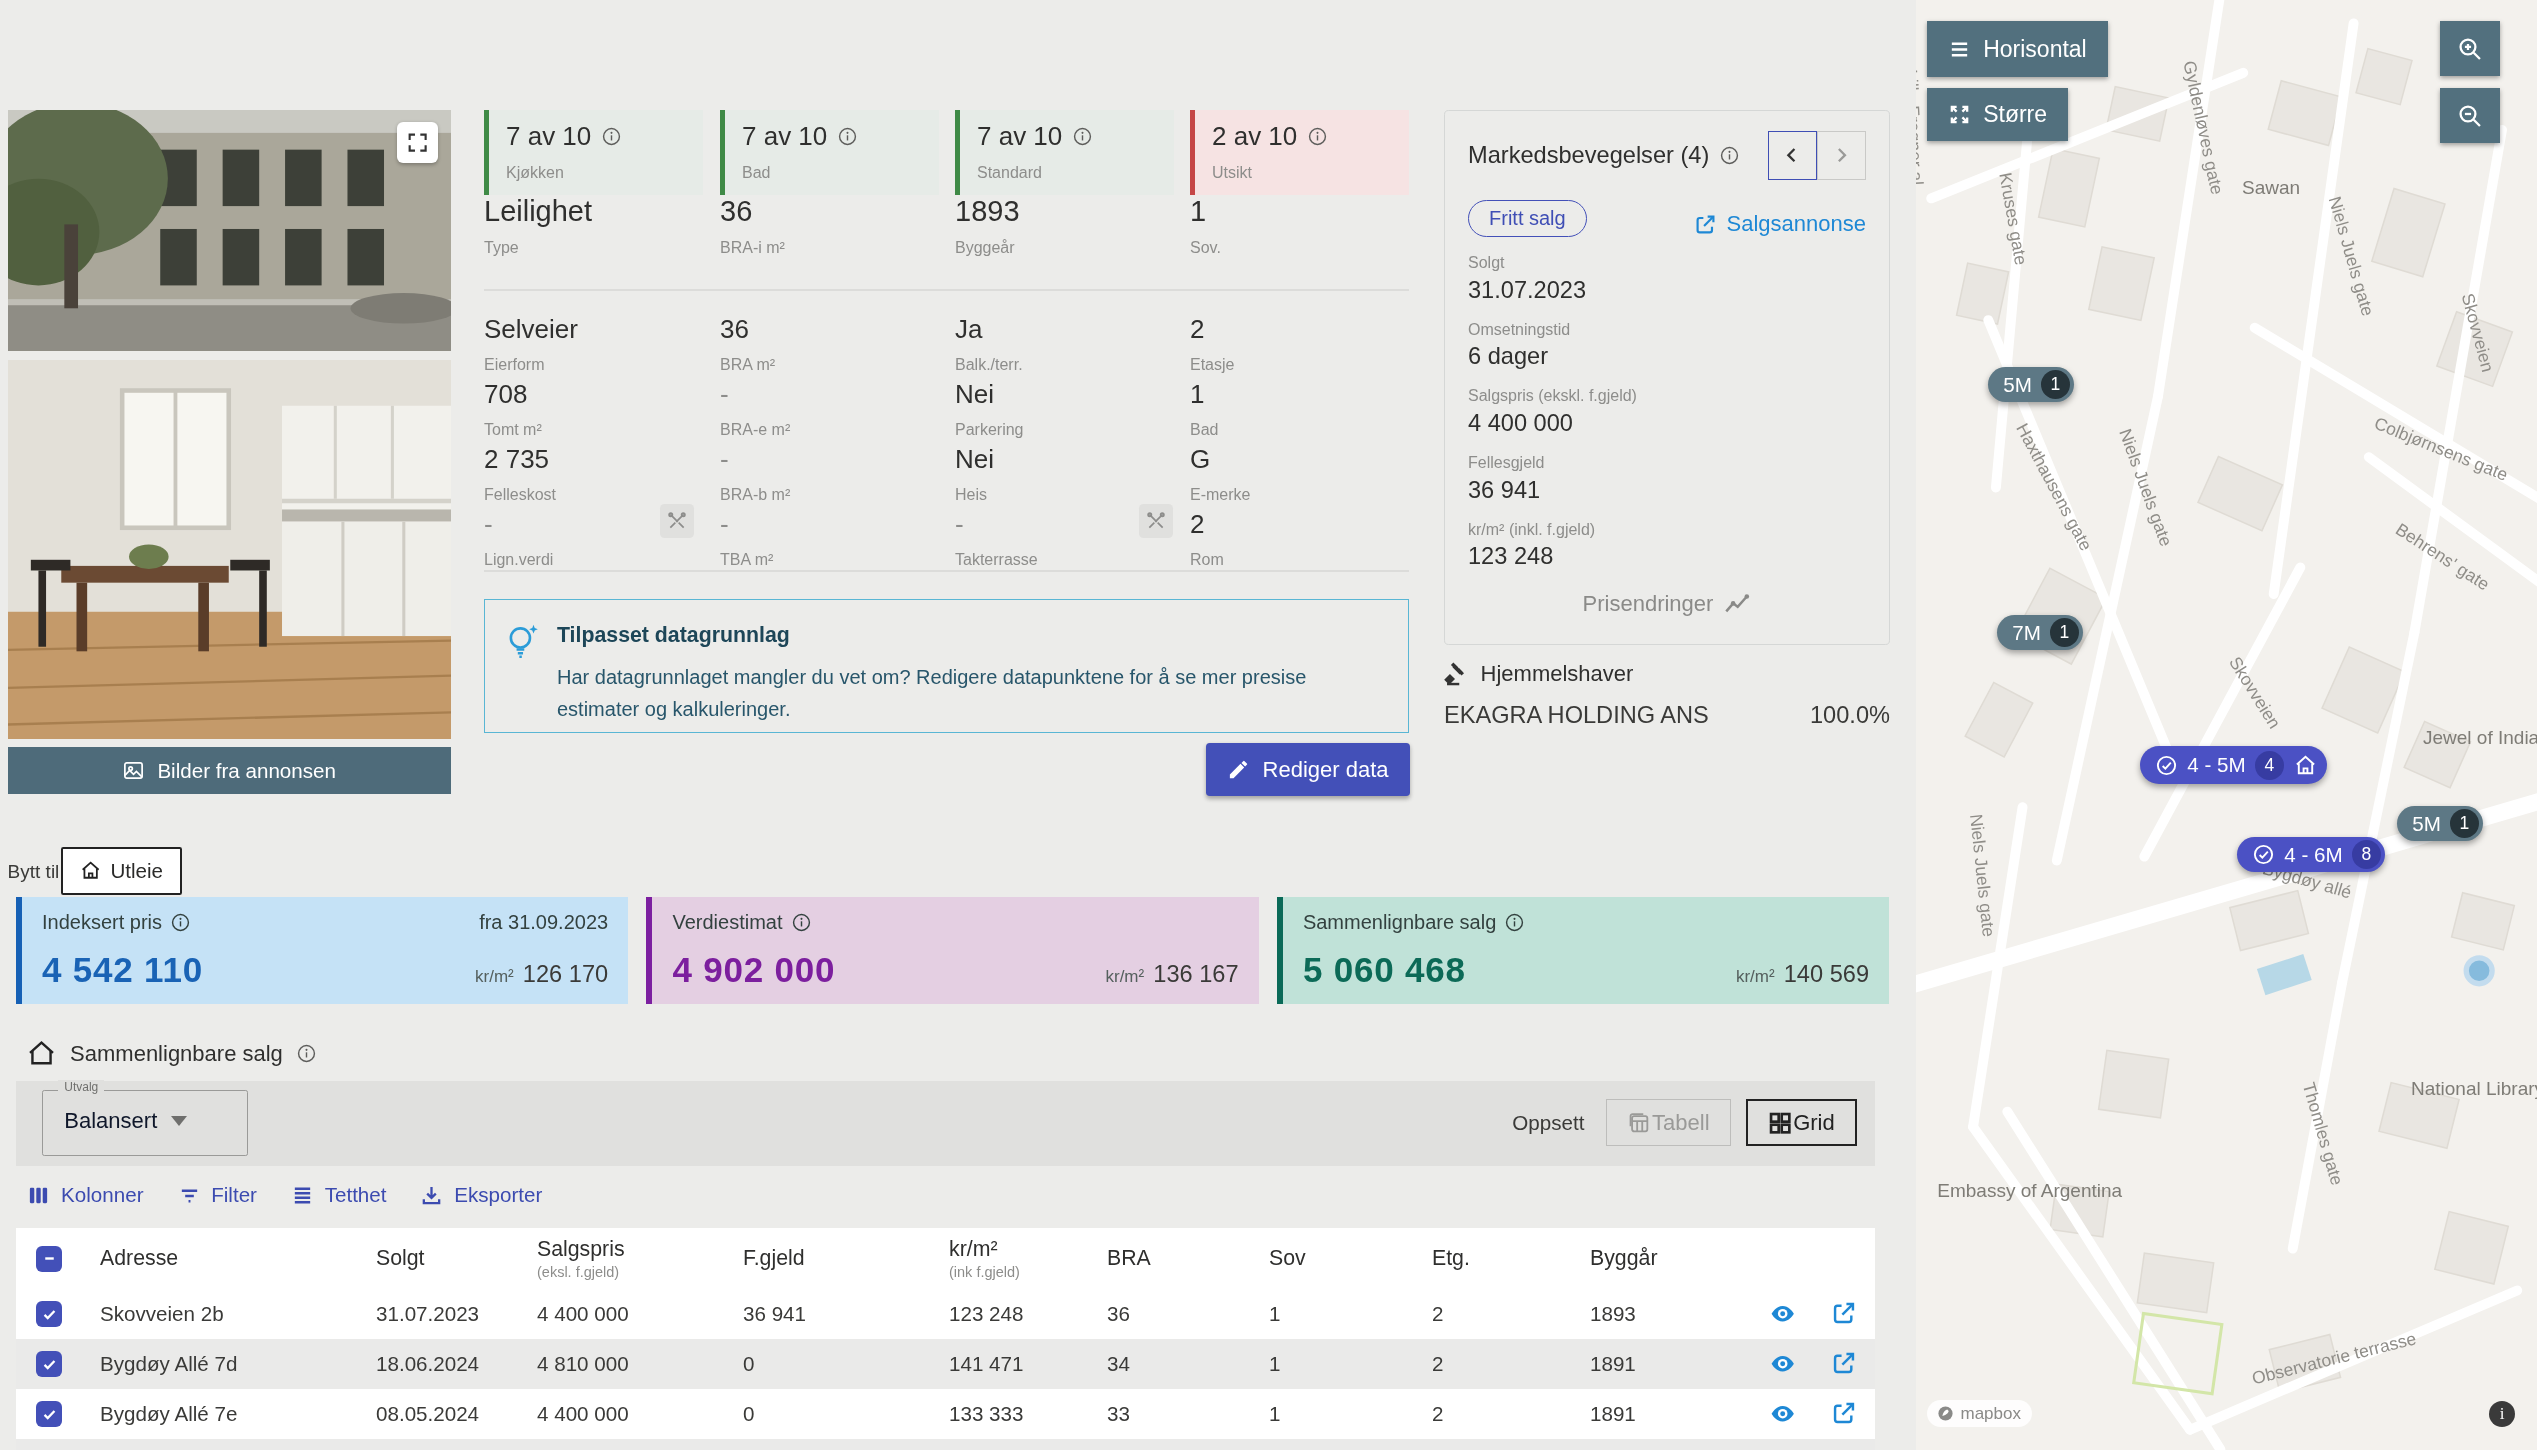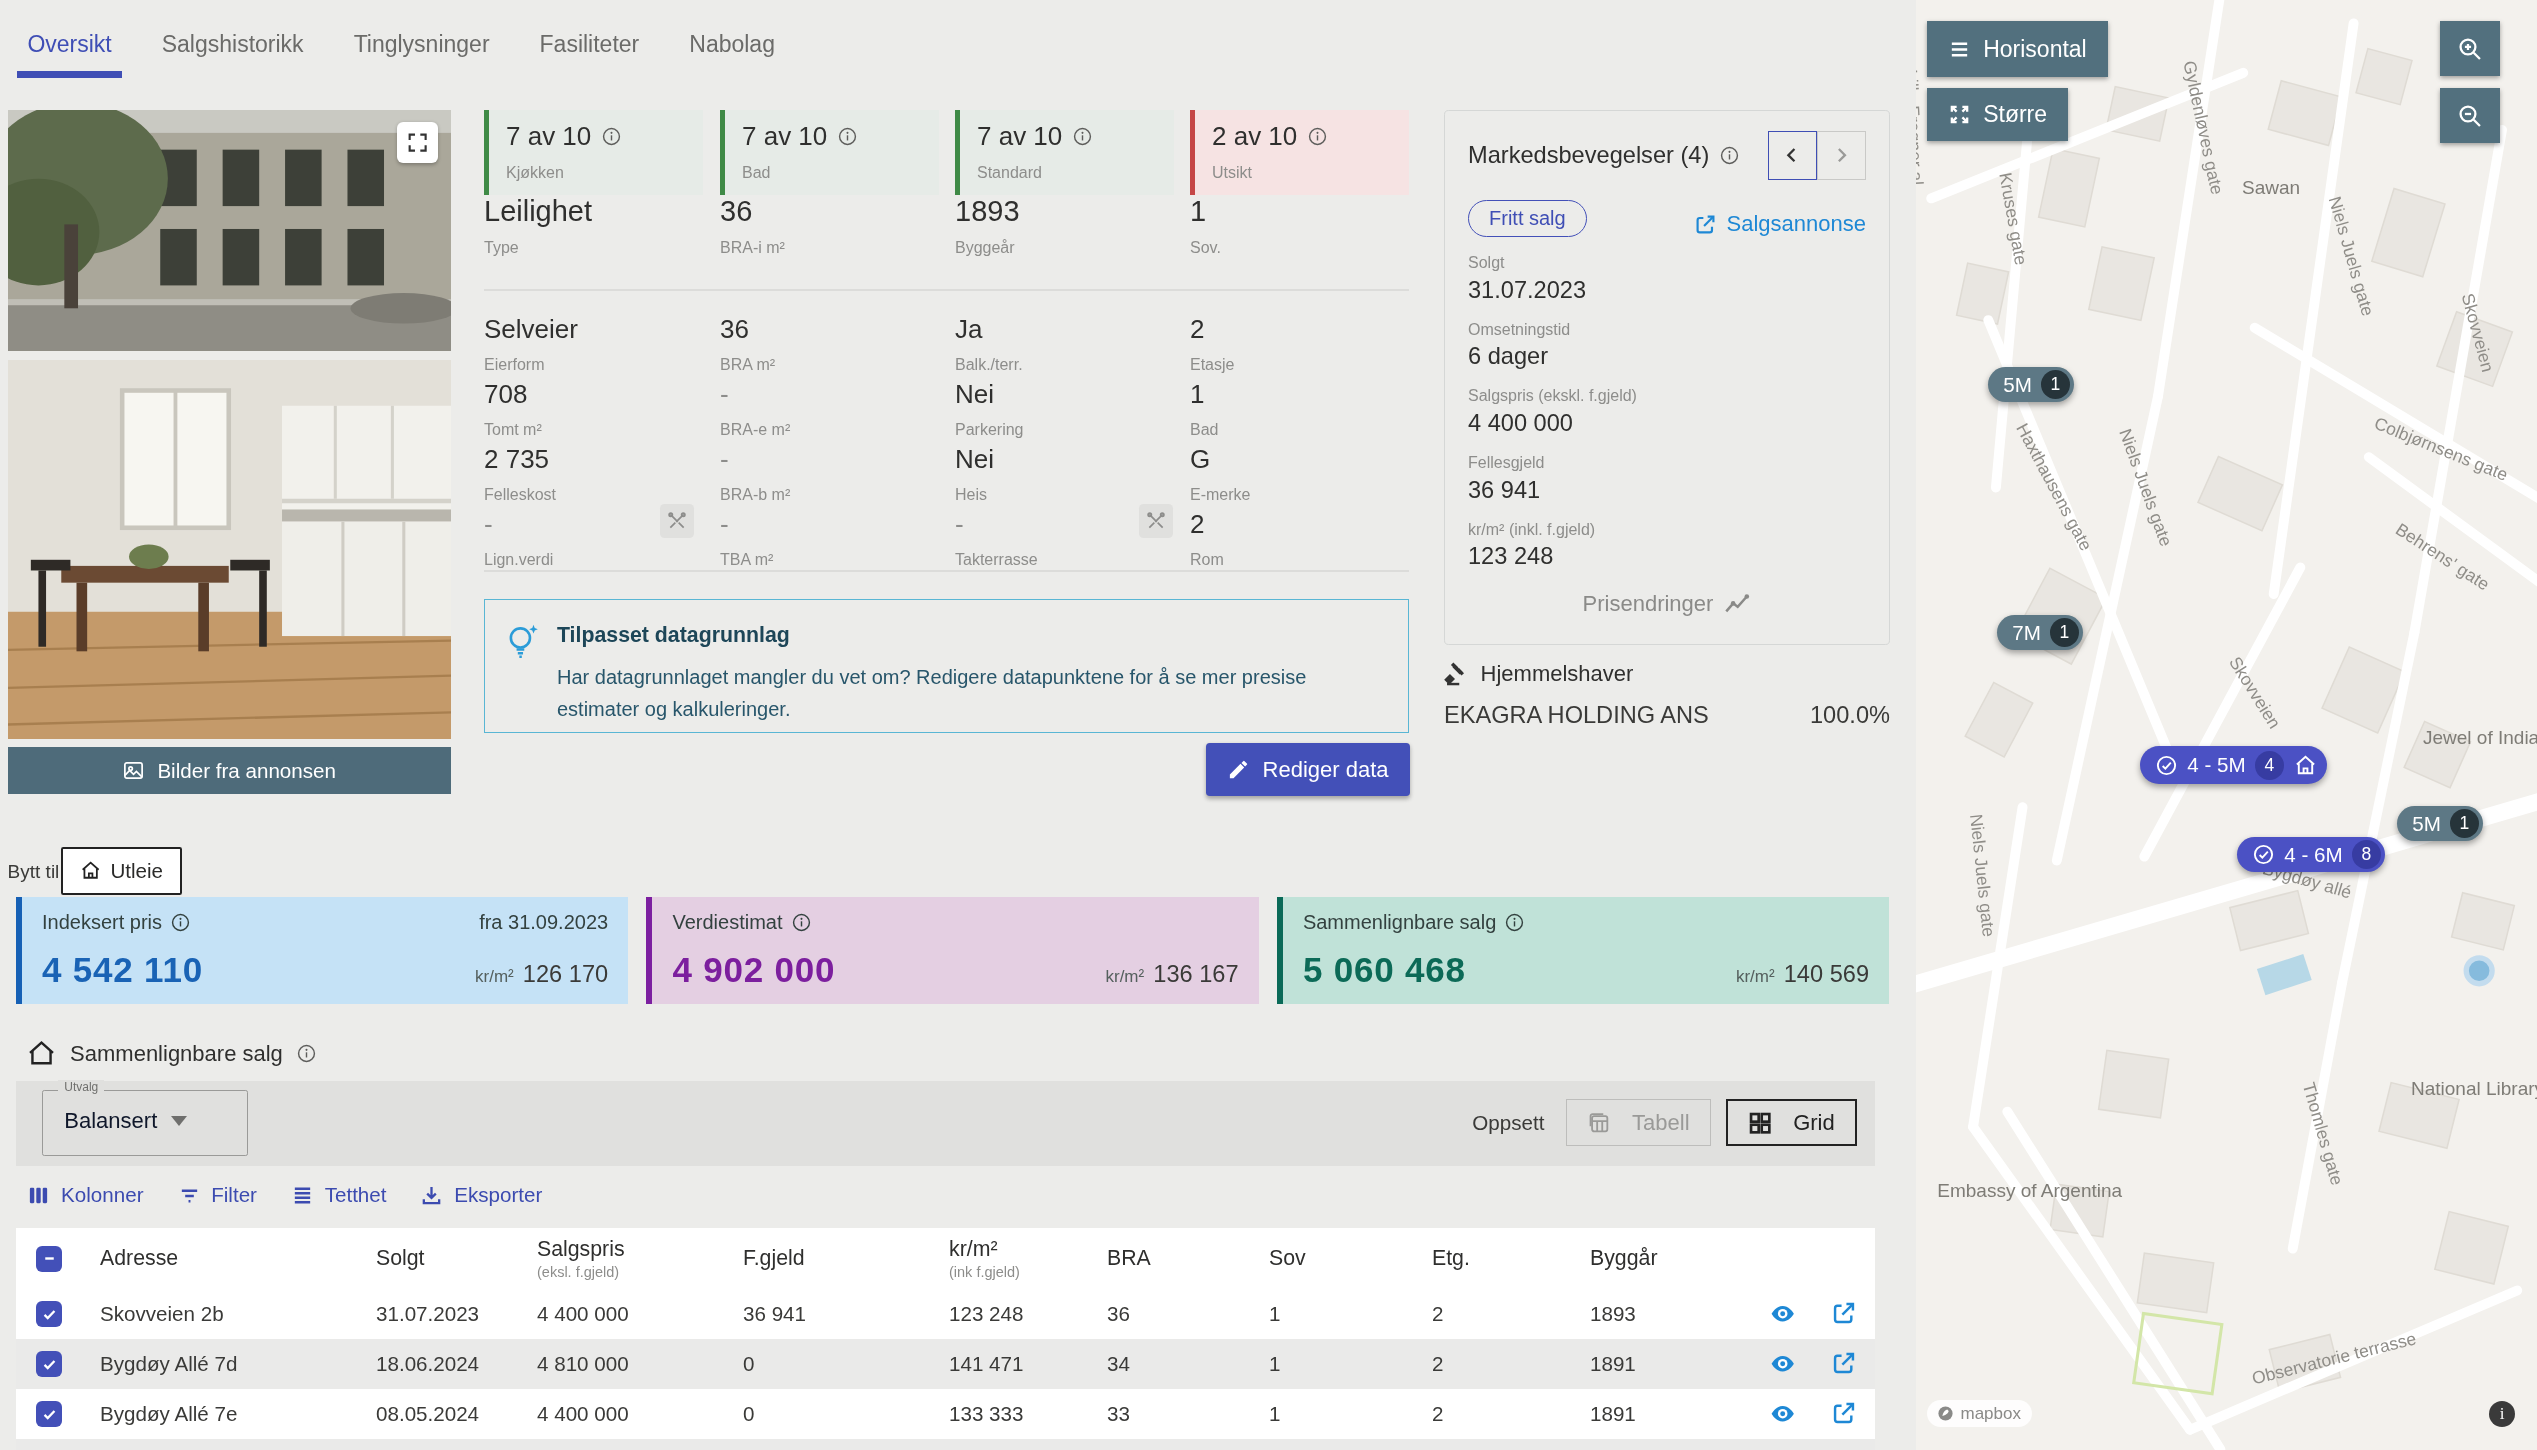--- a/index.html
+++ b/index.html
@@ -76,21 +76,21 @@
   .ebox.teal{background:#c0e2d8;border-color:#0a6a58}.ebox.teal .val{color:#0c6a57}
   
   .comp-h{position:absolute;left:27.4px;top:1039px;display:flex;align-items:center;gap:13.7px;font-size:22px;color:#2f2f2e}
   .toolstrip{position:absolute;left:16px;top:1081px;width:1859px;height:85px;background:#e0e0de}
   .fieldset{position:absolute;left:26px;top:9.1px;width:204px;height:64px;border:1.5px solid #9a9a98;border-radius:2.3px;background:transparent}
   .fieldset .legend{position:absolute;left:15.2px;top:-10.7px;background:#e0e0de;padding:0 6.1px;font-size:12px;color:#6f6f6d}
   .fieldset .selval{position:absolute;left:21.3px;top:17px;font-size:22px;color:#0f172a;display:flex;align-items:center;gap:13.7px}
   .caret{width:0;height:0;border-left:8.4px solid transparent;border-right:8.4px solid transparent;border-top:10px solid #6f6f6d}
   .viewgrp{position:absolute;right:18.3px;top:18.3px;display:flex;align-items:center;gap:15.2px}
   .oppsett{font-size:20.6px;color:#3a3a38;margin-right:6.1px}
-  .vbtn{height:47px;padding:1px 20px;display:flex;align-items:center;gap:21px;font-size:22px;box-sizing:border-box;cursor:pointer}
+  .vbtn{height:47px;padding:1px 20px;display:flex;align-items:center;gap:1px;font-size:22px;box-sizing:border-box;cursor:pointer}
   .vbtn.table{border:1.5px solid #bdbdbb;color:#9a9a98}
   .vbtn.grid{border:2.3px solid #222;color:#222}
   .actrow{position:absolute;left:27.4px;top:1183px;display:flex;gap:34px}
   .actbtn{display:flex;align-items:center;gap:10.7px;font-size:20.6px;color:#3c4bb0;cursor:pointer}
   
   .tbl{position:absolute;left:16px;top:1228px;width:1859px;background:#fff}
   .trow{display:grid;grid-template-columns:84px 276px 161px 206px 206px 158px 162px 163px 158px 175px 1fr;
       align-items:center;height:50px;font-size:20.6px;color:#3a3a38}
   .trow.head{height:61px;color:#2f2f2e;font-size:21.3px}
   .trow.alt{background:#eaeae9}
@@ -114,27 +114,20 @@
   .maplogo{position:absolute;left:10.7px;top:1400px;height:27.4px;border-radius:13.7px;background:rgba(255,255,255,.85);
       display:flex;align-items:center;gap:6.1px;padding:0 10.7px;font-size:17px;color:#8a8a88}
   .mapinfo{position:absolute;left:573px;top:1401px;width:26px;height:26px;border-radius:50%;background:#3a3a3a;color:#fff;
       display:flex;align-items:center;justify-content:center;font-size:17px;font-family:"Liberation Serif",serif;cursor:pointer}
 </style>
 </head>
 <body>
 
 <div class="page">
 
-  <nav class="tabs">
-    <div class="tab active">Oversikt</div>
-    <div class="tab">Salgshistorikk</div>
-    <div class="tab">Tinglysninger</div>
-    <div class="tab">Fasiliteter</div>
-    <div class="tab">Nabolag</div>
-  </nav>
 
   <div class="photo" style="top:110px;height:241px">
     <svg viewBox="0 0 582 316" width="443" height="241" preserveAspectRatio="none">
       <rect width="582" height="40" fill="#c9c9c2"></rect>
       <rect y="30" width="582" height="230" fill="#aaa79a"></rect>
       <g fill="#3d4038">
         <rect x="200" y="52" width="48" height="74"></rect>
           <rect x="282" y="52" width="48" height="74"></rect>
         <rect x="364" y="52" width="48" height="74"></rect>
           <rect x="446" y="52" width="48" height="74"></rect>

